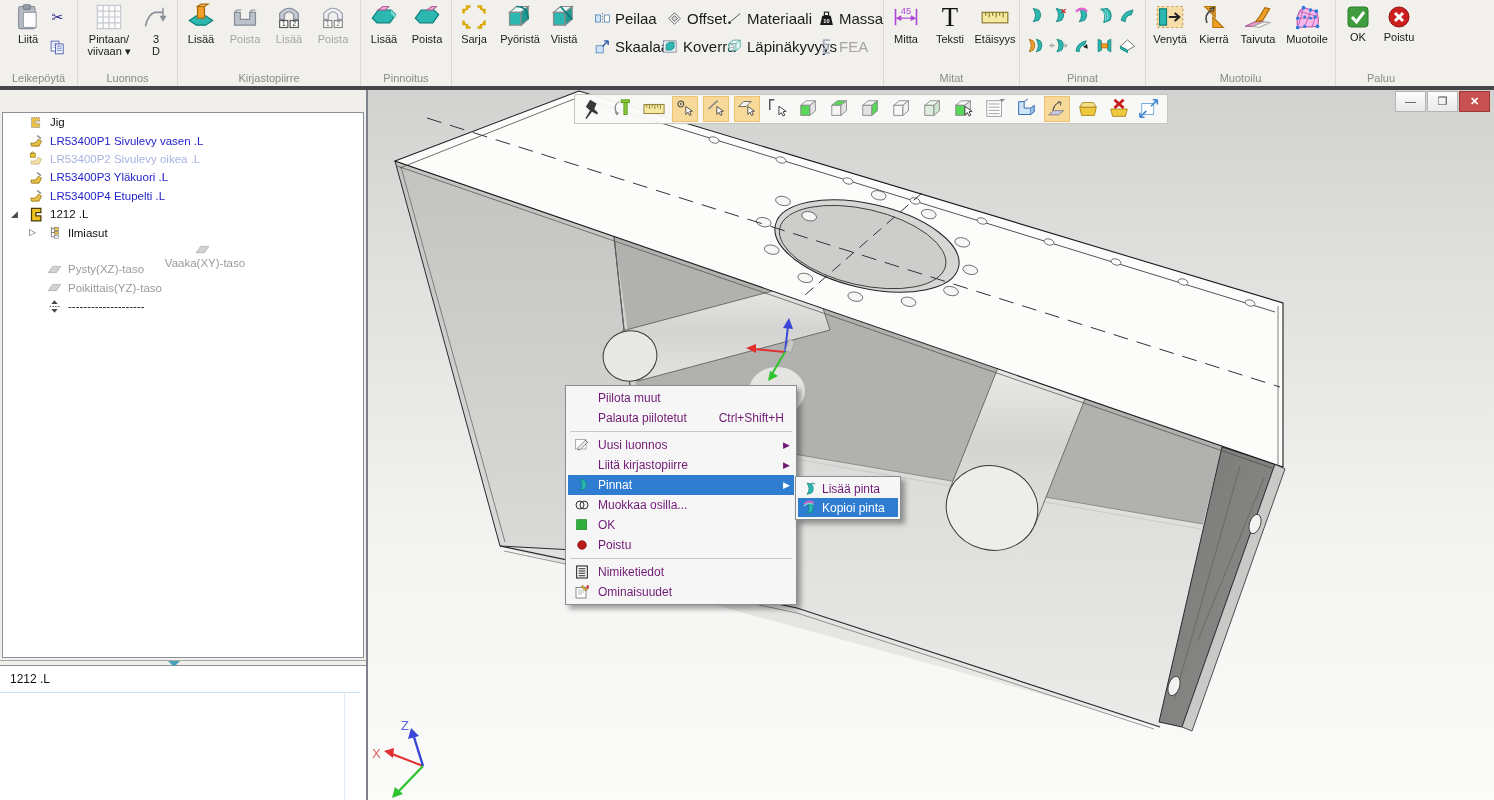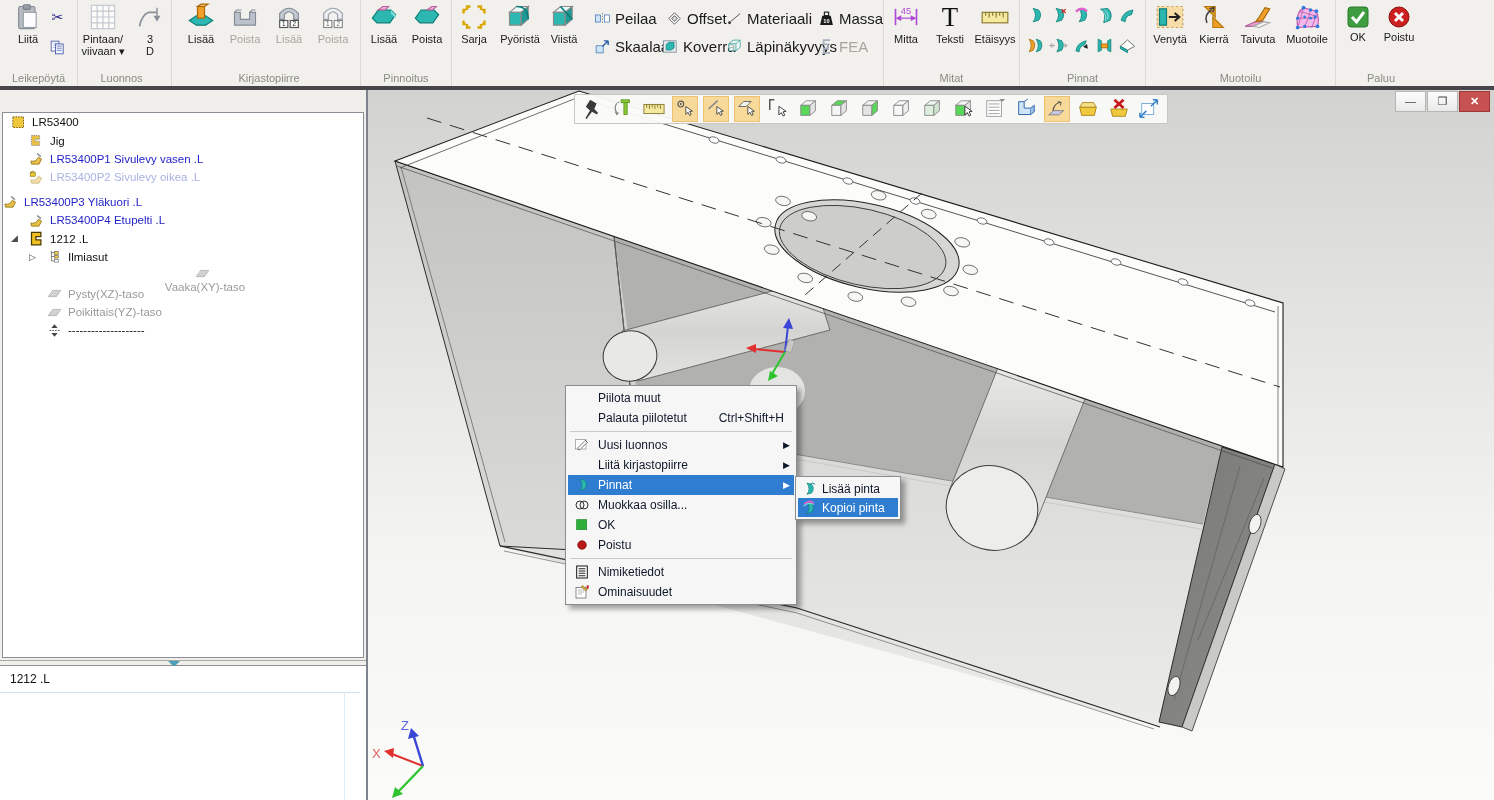--- a/index.html
+++ b/index.html
@@ -61,21 +61,21 @@
   
   #wincontrols { position:absolute; right:4px; top:1px; display:flex; }
   .winbtn { width:31px; height:21px; background:linear-gradient(#fdfdfd,#e9e9e9);
     border:1px solid #b5b5b2; margin-left:1px; text-align:center; font-size:11px;
     line-height:19px; color:#444; cursor:default; }
   .winbtn.close { background:#c75050; color:#fff; border-color:#9c3838; font-weight:bold; }
 
   
   .menu { position:absolute; background:#f6f6f6; border:1px solid #8d8d8d;
     box-shadow:4px 4px 5px rgba(0,0,0,0.35); padding:2px; z-index:30; }
-  .mrow { height:20px; display:flex; align-items:center; font-size:12px; color:#0f172a;
+  .mrow { height:20px; display:flex; align-items:center; font-size:12px; color:#701a75;
     padding:0 2px; position:relative; cursor:default; }
   .mrow .mic { width:16px; height:16px; margin:0 8px 0 4px; flex:0 0 16px; }
   .mrow .mic svg { width:100%; height:100%; display:block; }
   .mrow .mlabel { flex:1 1 auto; white-space:nowrap; }
   .mrow .mshort { margin-left:18px; margin-right:8px; white-space:nowrap; }
   .mrow .marrow { width:10px; text-align:right; font-size:9px; margin-right:2px; }
   .mrow.hl { background:#2e7dd1; color:#fff; }
   .msep { height:1px; background:#c9c9c9; margin:3px 2px; }
   #ctxmenu { left:197px; top:295px; width:232px; }
   #submenu { left:427px; top:386px; width:106px; }
@@ -111,21 +111,21 @@
             <rect x="3" y="3" width="11" height="14" fill="#fff" stroke="#2a3a9c"></rect>
             <path d="M5 6h7M5 9h7M5 12h7" stroke="#9aa8d8" stroke-width="1"></path>
             <rect x="9" y="7" width="11" height="14" fill="#eef4fc" stroke="#2a3a9c"></rect>
             <path d="M11 10h7M11 13h7M11 16h7" stroke="#2a3a9c" stroke-width="0.8"></path>
           </svg>
         </span>
       </div>
     <div class="rgroup-label">Leikepöytä</div>
   </div>
 
-  <div class="rgroup" style="left:72px;width:100px;">
+  <div class="rgroup" style="left:78px;width:100px;">
     <div class="rlarge" style="left:4px;top:3px;width:54px;">
       <span class="ric" style="width:32px;height:28px;">
           <svg viewBox="0 0 24 24" preserveAspectRatio="xMidYMid meet">
             <rect x="2" y="2" width="20" height="20" fill="#fbfbfa" stroke="#c4c8ce"></rect>
             <path d="M2 7h20M2 12h20M2 17h20M7 2v20M12 2v20M17 2v20" stroke="#c4c8ce" fill="none"></path>
           </svg>
         </span>
       <span class="rlab"><span>Pintaan/</span><br><span>viivaan ▾</span></span>
     </div>
     <div class="rlarge" style="left:60px;top:3px;width:36px;">
@@ -492,28 +492,20 @@
         </span>
       <span class="rlab">Poistu</span>
       </div>
     <div class="rgroup-label">Paluu</div>
   </div>
 </div>
 <div id="ribbon-edge"></div>
 
 <div id="sidebar">
   <div id="tree-box">
-      <div class="trow" style="padding-left: 8px;">
-        <span class="ticon">
-          <svg viewBox="0 0 24 24" preserveAspectRatio="xMidYMid meet">
-            <rect x="3" y="3" width="17" height="17" fill="#f0c83c" stroke="#7a5c08" stroke-width="1.6" stroke-dasharray="2.5 1.8"></rect>
-          </svg>
-        </span>
-        <span class="tlabel c-black">LR53400</span>
-      </div>
       <div class="trow" style="padding-left: 26px;">
         <span class="ticon">
           <svg viewBox="0 0 24 24" preserveAspectRatio="xMidYMid meet">
             <path d="M4 4h13v6h-7v3h7v7H4z" fill="#e8c048" stroke="#8a8a8a" stroke-width="1.4" stroke-dasharray="2 1.4"></path>
           </svg>
         </span>
         <span class="tlabel c-black">Jig</span>
       </div>
       <div class="trow" style="padding-left: 26px;">
         <span class="ticon">
@@ -529,21 +521,21 @@
           <svg viewBox="0 0 24 24" preserveAspectRatio="xMidYMid meet">
             <g opacity="0.5">
               <path d="M3 16q8 2 12-6l5 3-4 8H4z" fill="#e8c048" stroke="#907010" stroke-width="1.3"></path>
             </g>
             <rect x="2" y="4" width="8" height="6" fill="#e8c82a" stroke="#907010"></rect>
             <path d="M4 4V2.5q2-1.8 4 0V4" fill="none" stroke="#907010" stroke-width="1.3"></path>
           </svg>
         </span>
         <span class="tlabel c-faded">LR53400P2 Sivulevy oikea .L</span>
       </div>
-      <div class="trow" style=" margin-top: 6px;">
+      <div class="trow" style="padding-left: 26px;">
         <span class="ticon">
           <svg viewBox="0 0 24 24" preserveAspectRatio="xMidYMid meet">
             <path d="M3 16q8 2 12-6l5 3-4 8H4z" fill="#e8c048" stroke="#907010" stroke-width="1.3"></path>
             <path d="M13 4l6 5" stroke="#8a8a8a" stroke-width="2.4"></path>
           </svg>
         </span>
         <span class="tlabel c-blue">LR53400P3 Yläkuori .L</span>
       </div>
       <div class="trow" style="padding-left: 26px;">
         <span class="ticon">

